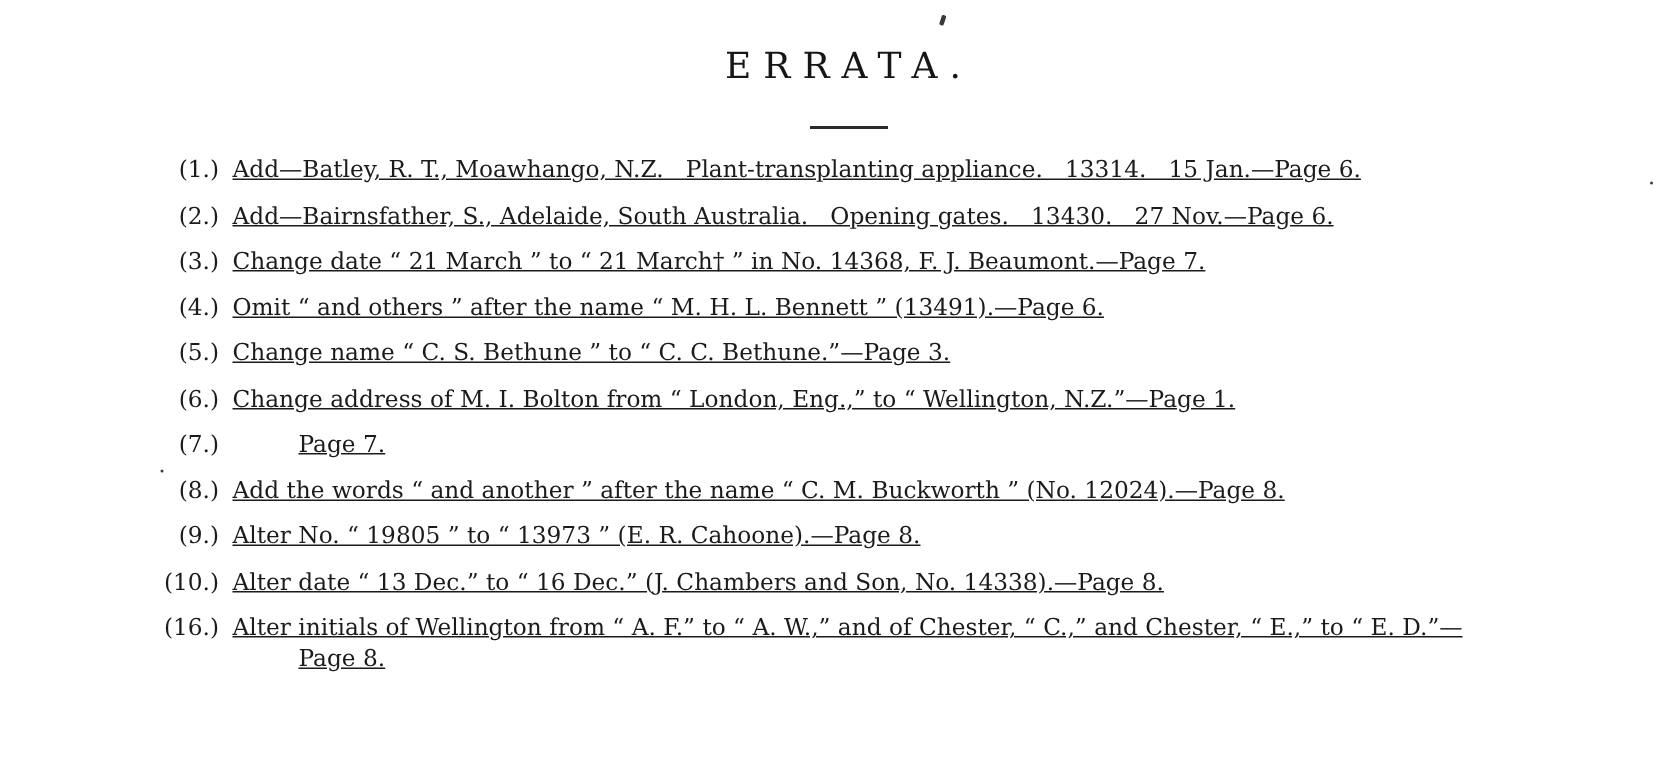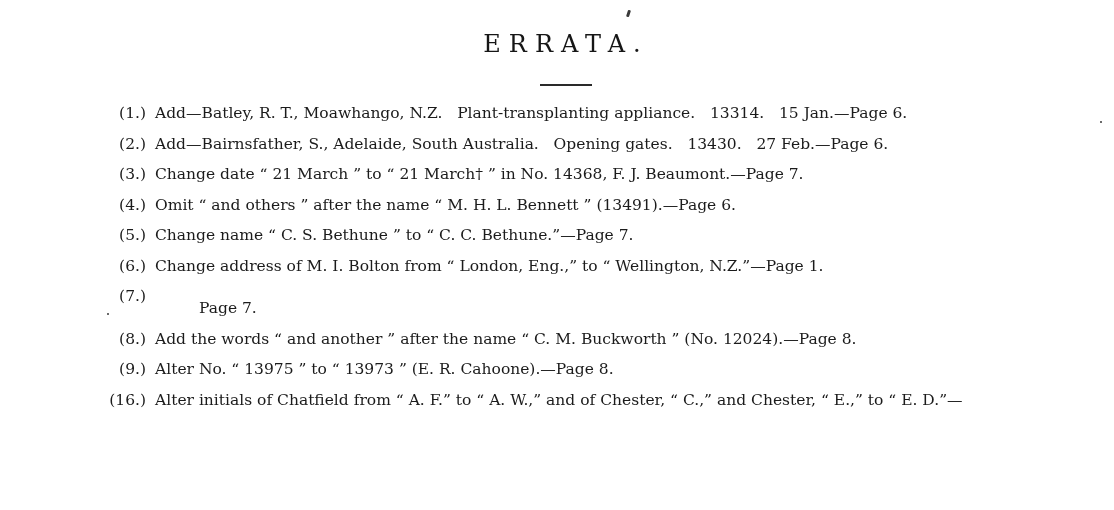--- a/index.html
+++ b/index.html
@@ -51,24 +51,24 @@
   }
   .item-num {
     flex: 0 0 42px;
     text-align: right;
     margin-right: 9px;
     white-space: nowrap;
   }
   .item-text {
     flex: 1 1 auto;
     white-space: pre-wrap;
+    text-decoration: underline;
   }
   .item-text .cont {
     padding-left: 44px;
-    margin-top: 12px;
   }
   .speck {
     position: absolute;
     background: #3a3a3a;
     border-radius: 50%;
   }
   .speck.tick {
     border-radius: 1px;
     transform: rotate(18deg);
   }
@@ -82,52 +82,56 @@
 
   <div class="title-rule"></div>
 
   <div class="errata-list">
       <div class="errata-item">
         <span class="item-num">(1.)</span>
         <div class="item-text"><div>Add—Batley, R. T., Moawhango, N.Z.   Plant-transplanting appliance.   13314.   15 Jan.—Page 6.</div></div>
       </div>
       <div class="errata-item">
         <span class="item-num">(2.)</span>
-        <div class="item-text"><div>Add—Bairnsfather, S., Adelaide, South Australia.   Opening gates.   13430.   27 Feb.—Page 6.</div></div>
+        <div class="item-text"><div>Add—Bairnsfather, S., Adelaide, South Australia.   Opening gates.   13430.   27 Nov.—Page 6.</div></div>
       </div>
       <div class="errata-item">
         <span class="item-num">(3.)</span>
         <div class="item-text"><div>Change date “ 21 March ” to “ 21 March† ” in No. 14368, F. J. Beaumont.—Page 7.</div></div>
       </div>
       <div class="errata-item">
         <span class="item-num">(4.)</span>
         <div class="item-text"><div>Omit “ and others ” after the name “ M. H. L. Bennett ” (13491).—Page 6.</div></div>
       </div>
       <div class="errata-item">
         <span class="item-num">(5.)</span>
-        <div class="item-text"><div>Change name “ C. S. Bethune ” to “ C. C. Bethune.”—Page 7.</div></div>
+        <div class="item-text"><div>Change name “ C. S. Bethune ” to “ C. C. Bethune.”—Page 3.</div></div>
       </div>
       <div class="errata-item">
         <span class="item-num">(6.)</span>
         <div class="item-text"><div>Change address of M. I. Bolton from “ London, Eng.,” to “ Wellington, N.Z.”—Page 1.</div></div>
       </div>
       <div class="errata-item">
         <span class="item-num">(7.)</span>
         <div class="item-text"><div class="cont">Page 7.</div></div>
       </div>
       <div class="errata-item">
         <span class="item-num">(8.)</span>
         <div class="item-text"><div>Add the words “ and another ” after the name “ C. M. Buckworth ” (No. 12024).—Page 8.</div></div>
       </div>
       <div class="errata-item">
         <span class="item-num">(9.)</span>
-        <div class="item-text"><div>Alter No. “ 13975 ” to “ 13973 ” (E. R. Cahoone).—Page 8.</div></div>
+        <div class="item-text"><div>Alter No. “ 19805 ” to “ 13973 ” (E. R. Cahoone).—Page 8.</div></div>
+      </div>
+      <div class="errata-item">
+        <span class="item-num">(10.)</span>
+        <div class="item-text"><div>Alter date “ 13 Dec.” to “ 16 Dec.” (J. Chambers and Son, No. 14338).—Page 8.</div></div>
       </div>
       <div class="errata-item">
         <span class="item-num">(16.)</span>
-        <div class="item-text"><div>Alter initials of Chatfield from “ A. F.” to “ A. W.,” and of Chester, “ C.,” and Chester, “ E.,” to “ E. D.”—</div></div>
+        <div class="item-text"><div>Alter initials of Wellington from “ A. F.” to “ A. W.,” and of Chester, “ C.,” and Chester, “ E.,” to “ E. D.”—</div><div class="cont">Page 8.</div></div>
       </div>
     </div>
 
   <div class="speck tick" style="left:627px; top:10px; width:3px; height:7px;"></div>
   <div class="speck" style="left:1100px; top:121px; width:2px; height:2px;"></div>
   <div class="speck" style="left:107px; top:313px; width:2px; height:2px;"></div>
 </div>
 
 </body></html>

